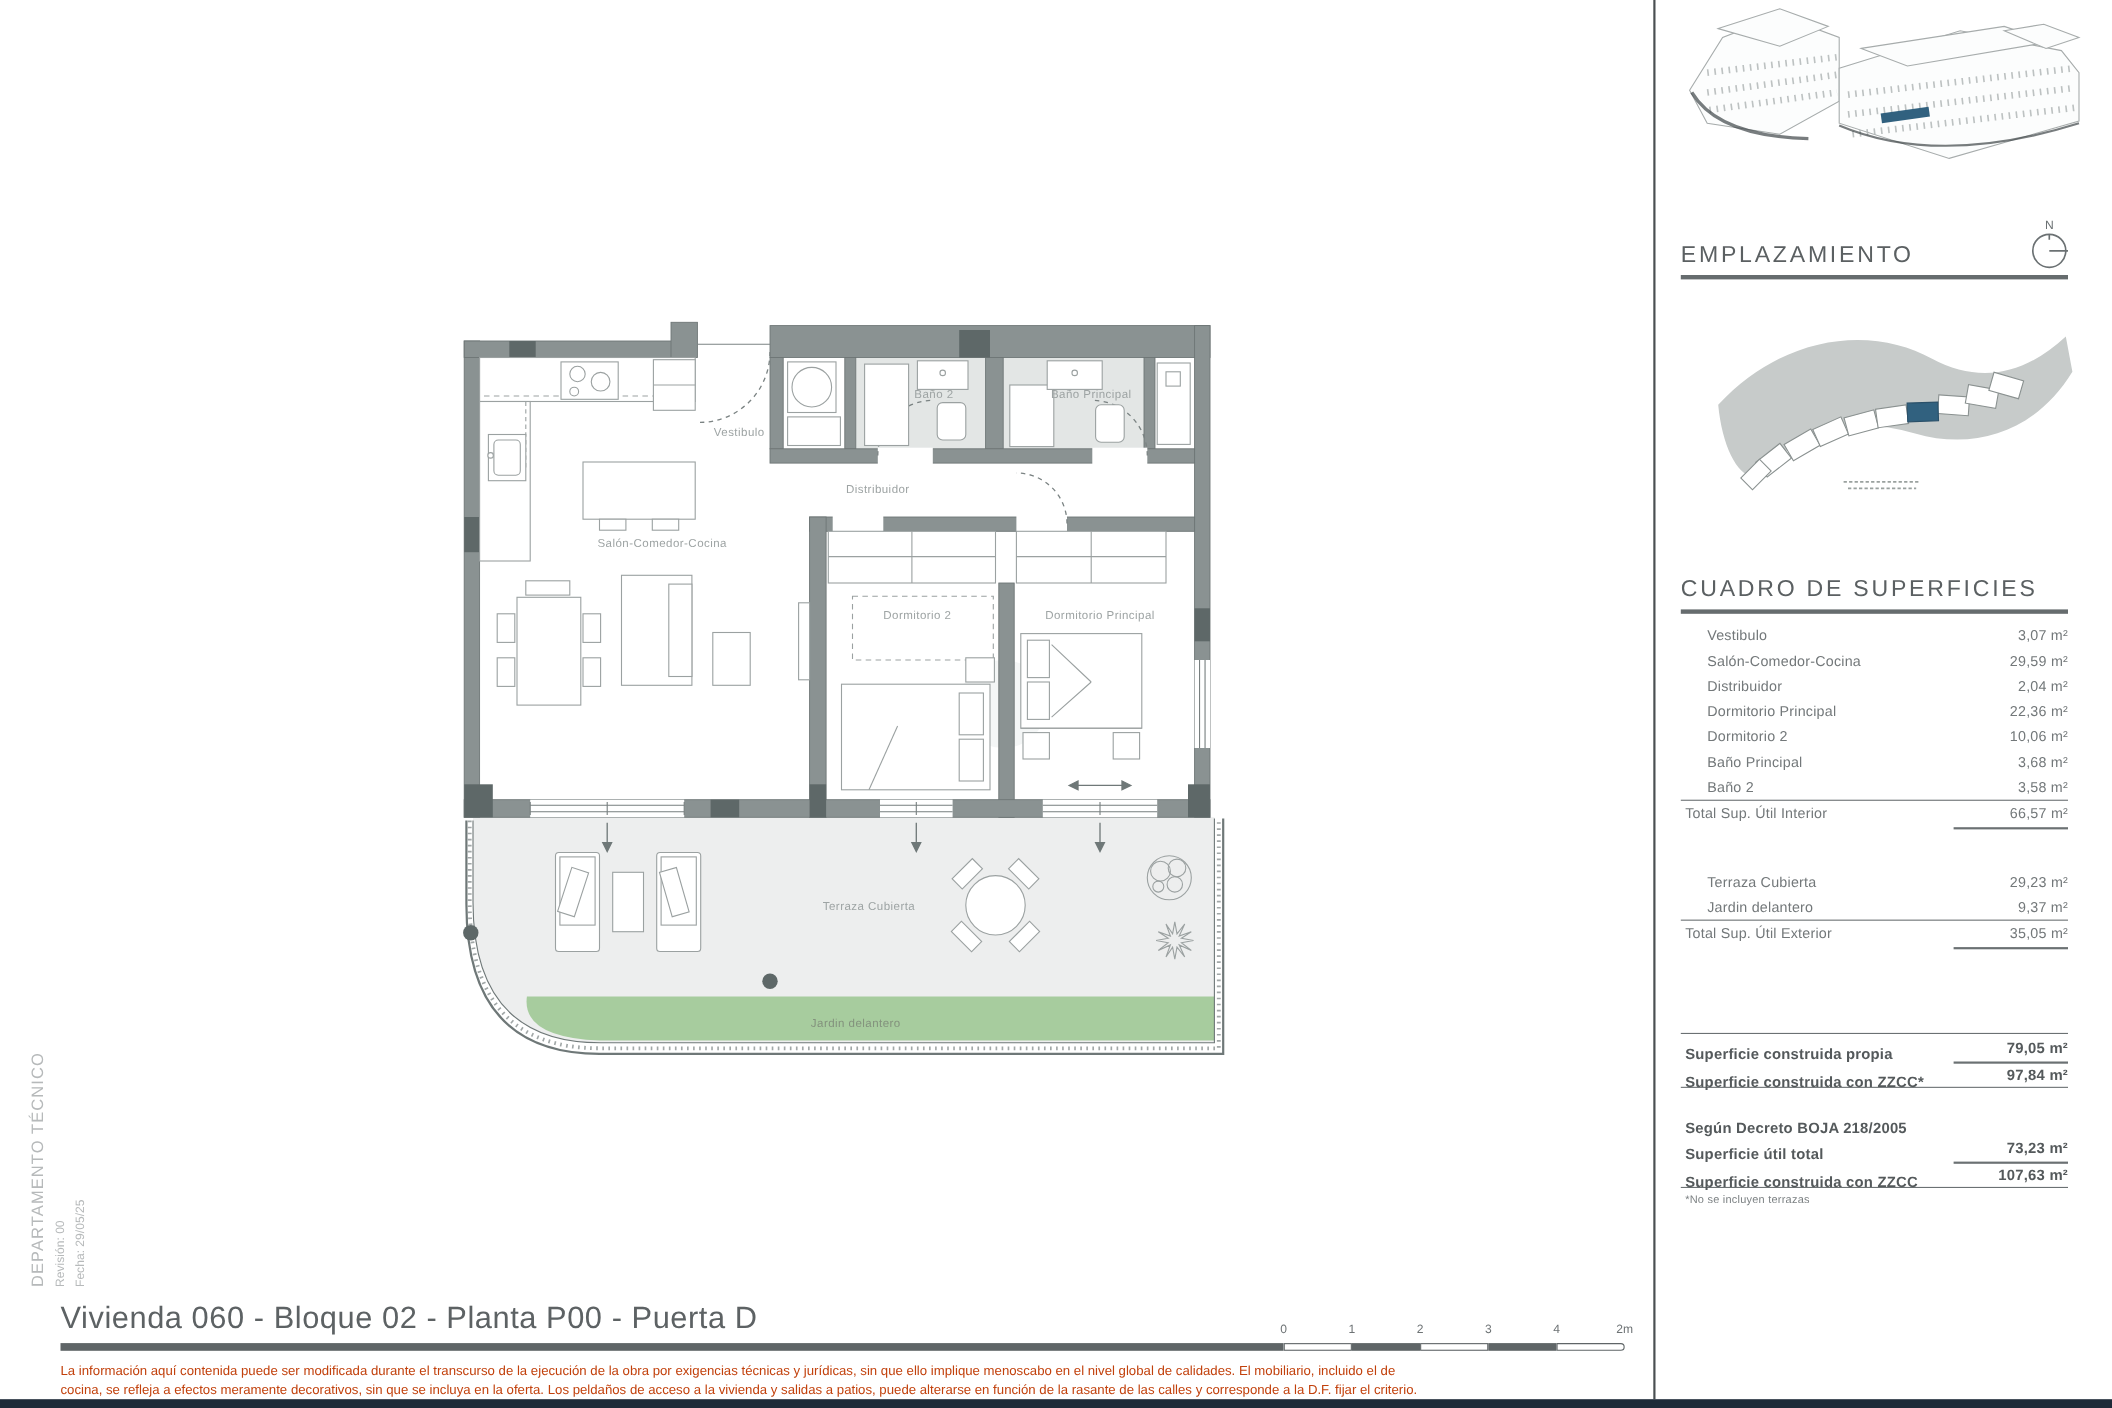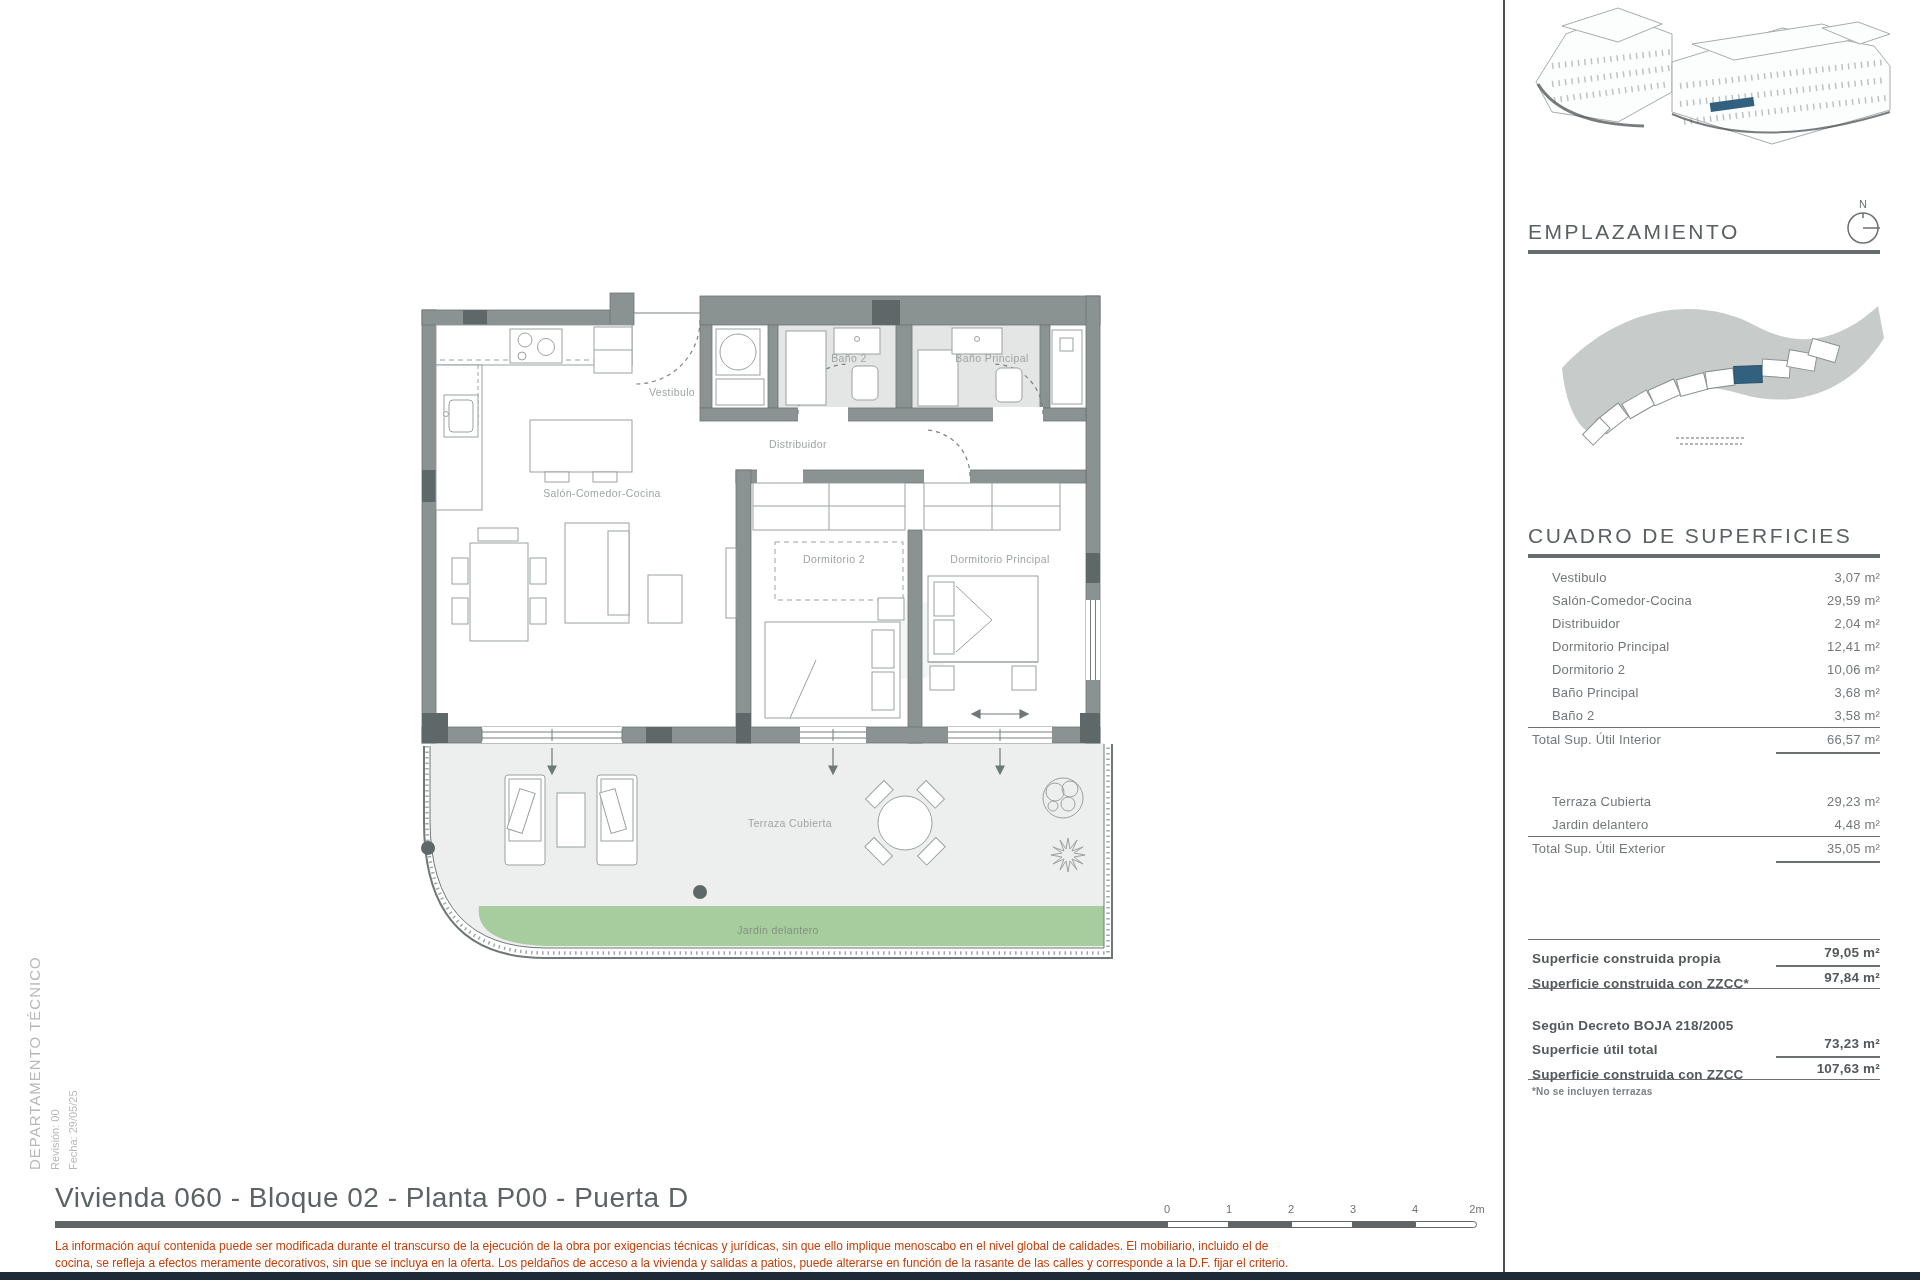--- a/index.html
+++ b/index.html
@@ -10,21 +10,21 @@
   .divider{left:1503px;top:0;width:2px;height:1272px;background:#4a5052;}
   .side-heading{font-size:21px;letter-spacing:2.5px;color:#5b6062;}
   .side-rule{height:4px;background:#666c6e;}
   .s-table{left:1528px;width:352px;font-size:13px;color:#73787a;letter-spacing:.2px;}
   .s-row{display:flex;justify-content:space-between;height:23px;align-items:center;}
   .s-row .lbl{padding-left:24px;}
   .hairline{height:1px;background:#6b7173;}
   .val-underline{height:2px;background:#6b7173;width:104px;margin-left:auto;margin-top:1px;}
   .bold-block{font-size:13.5px;font-weight:bold;color:#54595b;}
   .bold-block .s-row .lbl{padding-left:4px;margin-top:12px;}
-  .footnote{font-size:10px;font-weight:bold;color:#7c8183;padding-left:4px;margin-top:6px;}
+  .footnote{font-size:10px;font-weight:normal;color:#7c8183;padding-left:4px;margin-top:6px;}
   
   .vert-block{left:24px;top:1170px;transform:rotate(-90deg);transform-origin:0 0;
               width:235px;color:#b6b9ba;}
   .vert-dept{font-size:15px;letter-spacing:1px;line-height:22px;}
   .vert-small{font-size:11px;line-height:18px;}
   .sheet-title{left:55px;top:1182px;font-size:28px;color:#5d6264;letter-spacing:.5px;}
   .title-rule{left:55px;top:1221px;width:1112px;height:7px;background:#5f6567;}
   .scalebar{left:1167px;top:1221px;height:7px;display:flex;}
   .scalebar .seg{width:62px;height:7px;box-sizing:border-box;}
   .seg.light{background:#ffffff;border:1px solid #5f6567;}
@@ -312,21 +312,21 @@
     <div class="s-row">
       <span class="lbl">Salón-Comedor-Cocina</span>
       <span>29,59 m²</span>
     </div>
     <div class="s-row">
       <span class="lbl">Distribuidor</span>
       <span>2,04 m²</span>
     </div>
     <div class="s-row">
       <span class="lbl">Dormitorio Principal</span>
-      <span>12,41 m²</span>
+      <span>22,36 m²</span>
     </div>
     <div class="s-row">
       <span class="lbl">Dormitorio 2</span>
       <span>10,06 m²</span>
     </div>
     <div class="s-row">
       <span class="lbl">Baño Principal</span>
       <span>3,68 m²</span>
     </div>
     <div class="s-row">
@@ -339,21 +339,21 @@
       <span>66,57 m²</span>
     </div>
     <div class="val-underline"></div>
     <div style="height:36px;"></div>
     <div class="s-row">
       <span class="lbl">Terraza Cubierta</span>
       <span>29,23 m²</span>
     </div>
     <div class="s-row">
       <span class="lbl">Jardin delantero</span>
-      <span>4,48 m²</span>
+      <span>9,37 m²</span>
     </div>
     <div class="hairline"></div>
     <div class="s-row">
       <span class="lbl" style="padding-left:4px;">Total Sup. Útil Exterior</span>
       <span>35,05 m²</span>
     </div>
     <div class="val-underline"></div>
   </div>
 
   <div class="abs s-table bold-block" style="top:939px;">

